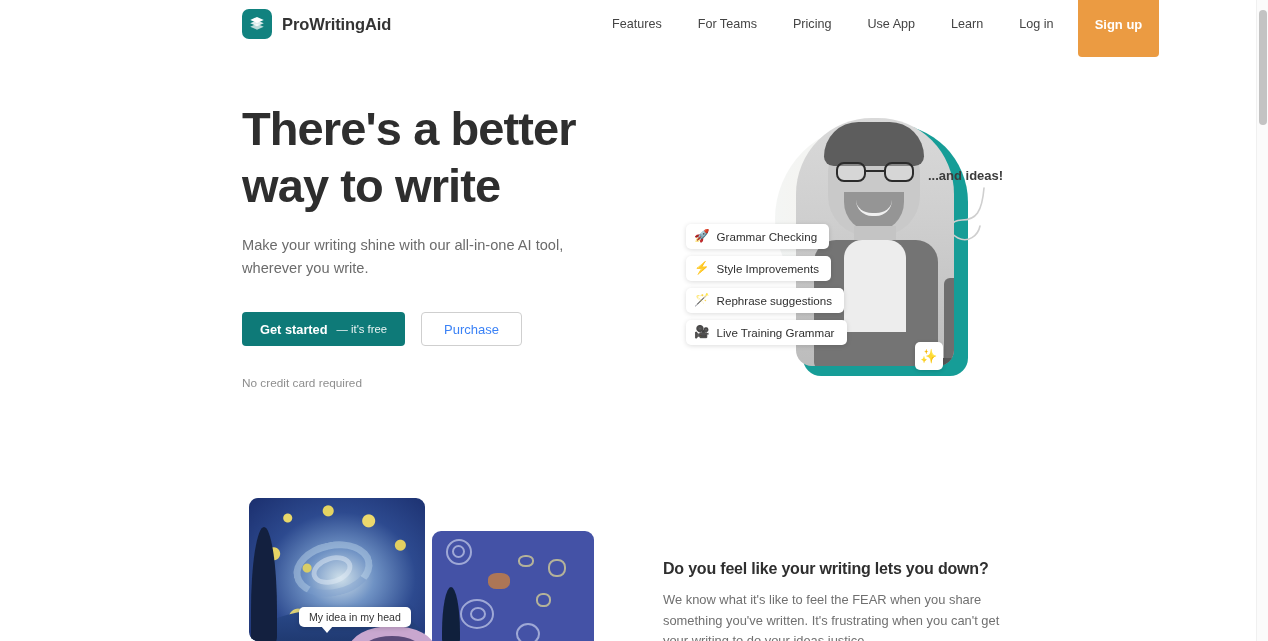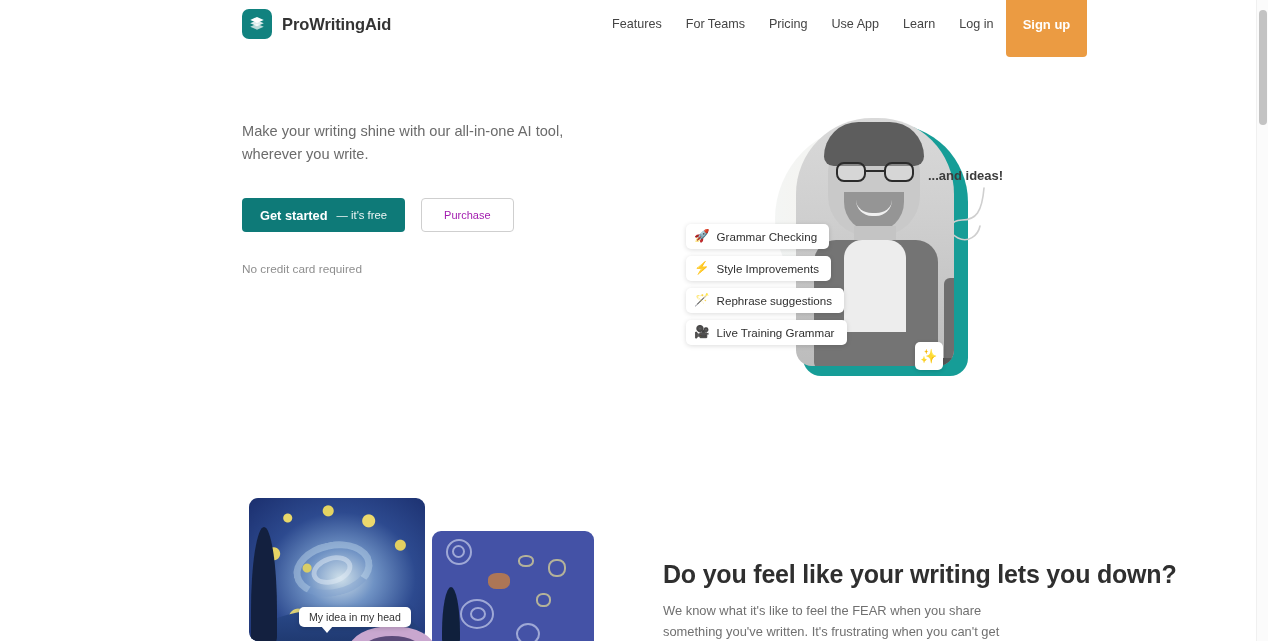--- a/index.html
+++ b/index.html
@@ -54,21 +54,21 @@
     white-space: nowrap;
   }
 
   .nav {
     position: absolute;
     left: 600px;
     top: 0;
     height: 48px;
     display: flex;
     align-items: center;
-    gap: 0;
+    gap: 12px;
   }
   .nav-link {
     font-size: 12.6px;
     color: #444444;
     text-decoration: none;
     padding: 6px 12px;
     white-space: nowrap;
   }
   .nav-cta {
     background: #eb9b42;
@@ -124,26 +124,26 @@
     gap: 9px;
     white-space: nowrap;
   }
   .btn-primary .sub {
     font-weight: normal;
     font-size: 11.3px;
     opacity: 0.92;
   }
   .btn-secondary {
     background: #ffffff;
-    color: #a21caf;
+    color: #3b82f6;
     border: 1px solid #cfcfcf;
     border-radius: 4px;
     height: 34px;
     padding: 0 22px;
-    font-size: 11px;
+    font-size: 13px;
     cursor: pointer;
     white-space: nowrap;
   }
   .hero-note {
     margin-top: 30px;
     font-size: 11.8px;
     color: #8e8e8e;
   }
 
   
@@ -433,21 +433,21 @@
     border-radius: 50% 50% 6px 6px / 78% 78% 6px 6px;
   }
 
   .lower-copy {
     position: absolute;
     left: 663px;
     top: 560px;
     width: 370px;
   }
   .lower-title {
-    font-size: 25px;
+    font-size: 16px;
     font-weight: bold;
     color: #2f2f2f;
     letter-spacing: -0.2px;
     white-space: nowrap;
   }
   .lower-body {
     margin-top: 12px;
     font-size: 12.9px;
     line-height: 20.5px;
     color: #707070;
@@ -495,20 +495,24 @@
       <a class="nav-link" href="#">For Teams</a>
       <a class="nav-link" href="#">Pricing</a>
       <a class="nav-link" href="#">Use App</a>
       <a class="nav-link" href="#">Learn</a>
       <a class="nav-link" href="#">Log in</a>
       <button class="nav-cta">Sign up</button>
     </nav>
   </div>
 
   <div class="hero-copy">
+    <h1 class="hero-title">
+      <span>There's a better</span><br>
+      <span>way to write</span>
+    </h1>
     <p class="hero-sub">Make your writing shine with our all-in-one AI tool, wherever you write.</p>
 
     <div class="hero-actions">
       <button class="btn-primary">
         <span>Get started</span>
         <span class="sub">— it's free</span>
       </button>
       <button class="btn-secondary">Purchase</button>
     </div>
 

